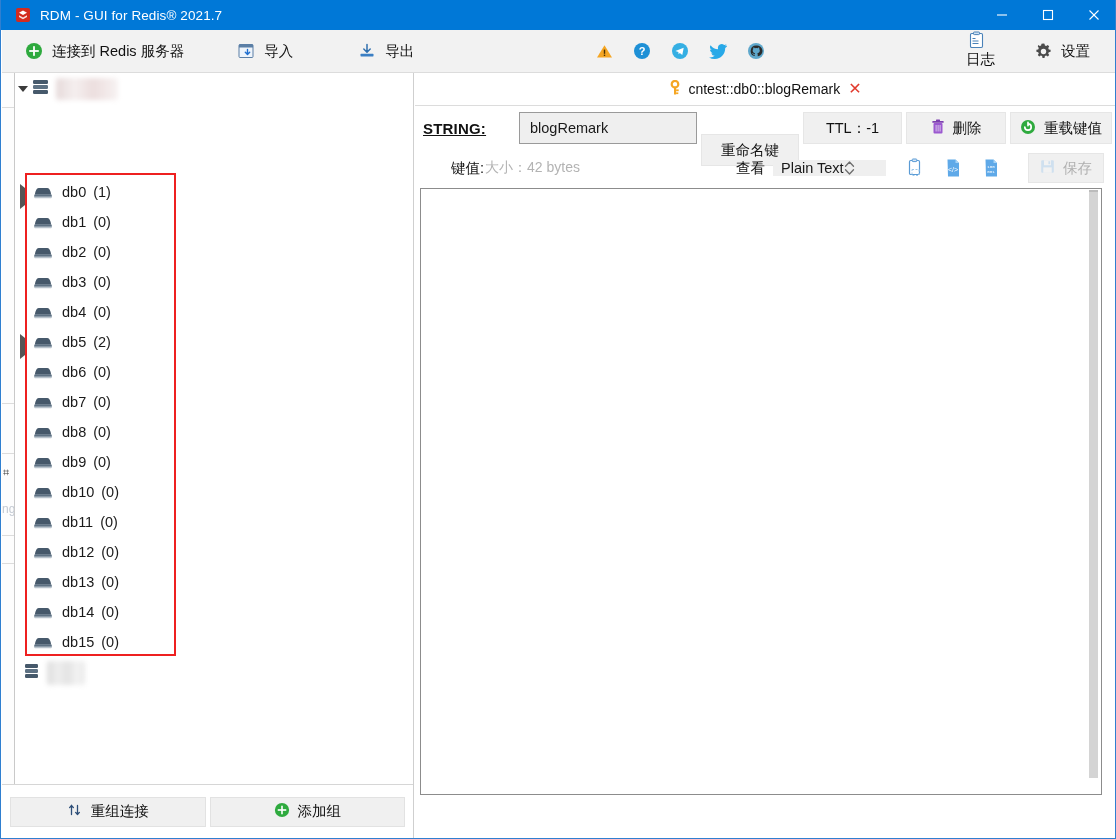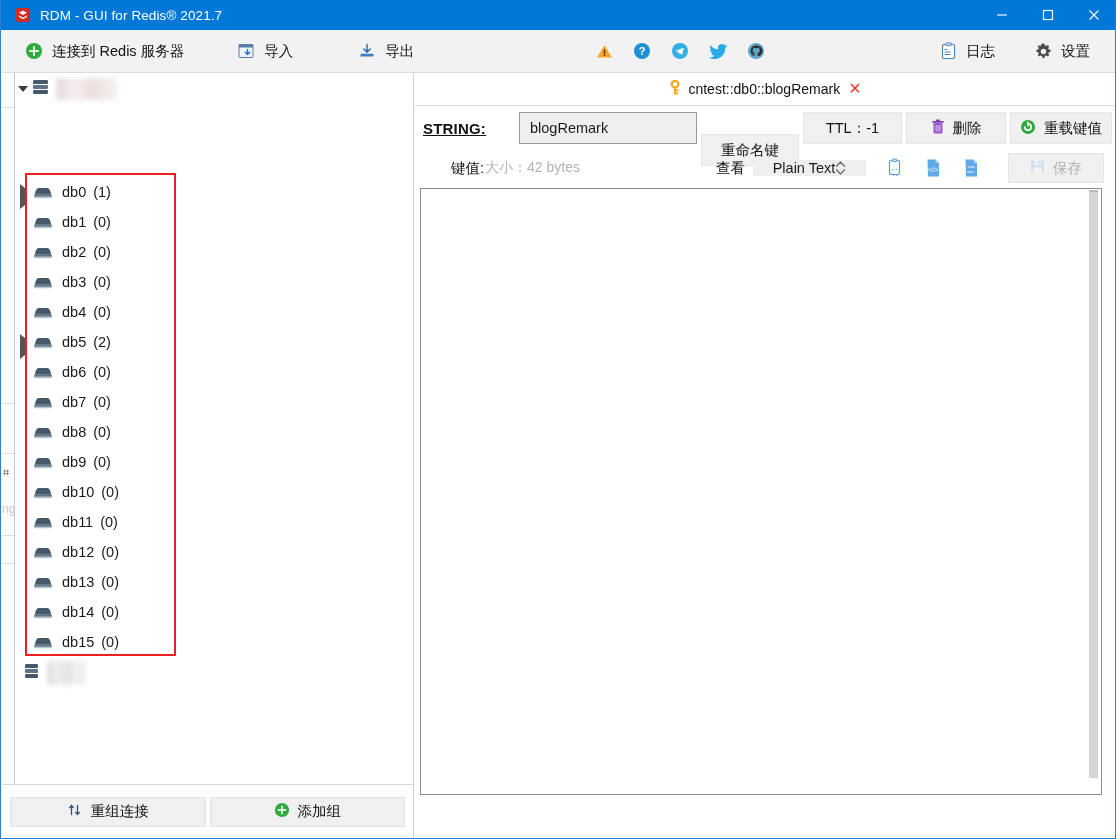--- a/index.html
+++ b/index.html
@@ -60,21 +60,21 @@
   .tb-label { font-size: 14.5px; color: #111; margin-left: 8px; }
   .tb-icon { width: 20px; height: 20px; display: flex; align-items:center; justify-content:center;}
   .tb-connect { margin-left: 14px; }
   .tb-import { margin-left: 36px; }
   .tb-export { margin-left: 48px; }
 
   .tb-social { display: flex; align-items: center; margin-left: 172px; gap: 18px; }
   .soc { width: 20px; height: 20px; display:flex; align-items:center; justify-content:center;}
 
   .tb-right { margin-left: auto; display:flex; align-items:center; }
-  .tb-log { margin-right: 22px; }
+  .tb-log { margin-right: 22px; flex-direction: column; }
   .tb-set { margin-right: 18px; }
 
   
   .left-panel {
     position: absolute; left: 1px; top: 73px;
     width: 412px; height: 765px;
     background: #ffffff;
     border-right: 1px solid #cfcfcf;
     overflow: hidden;
   }
@@ -214,27 +214,27 @@
     display: flex; align-items: center; height: 32px;
     padding-left: 8px; margin-top: 2px;
   }
   .val-label { font-size: 14.5px; color: #111; margin-left: 28px; }
   .size-label { font-size: 14px; color: #b3b3b3; margin-left: 1px; }
   .view-word { font-size: 14.5px; color: #111; margin-left: auto; margin-right: 8px; }
   .combo {
     width: 113px; height: 16px; background: #efefef;
     display: flex; align-items: center; padding: 0 8px;
     font-size: 14.5px; color: #1a1a1a; cursor: pointer;
-    justify-content: center;
+    justify-content: flex-start;
   }
   .updown { display:flex; flex-direction:column; gap:2px; }
   .fmt-btns { display: flex; align-items: center; gap: 16px; margin-left: 18px; }
   .fmt-btn { width: 22px; height: 24px; display:flex; align-items:center; justify-content:center; cursor:pointer; }
   .save-btn {
-    width: 96px; height: 30px; margin-left: 26px; margin-right: 12px;
+    width: 76px; height: 30px; margin-left: 26px; margin-right: 12px;
     background: #f0f0f0; border: 1px solid #e6e6e6;
     display: flex; align-items: center; justify-content: center; gap: 8px;
     font-size: 14.5px; color: #b0b0b0; cursor: default;
   }
 
   .value-box {
     position: absolute; left: 5px; top: 115px;
     width: 682px; height: 607px;
     border: 1px solid #8c8c8c;
     background: #ffffff;

